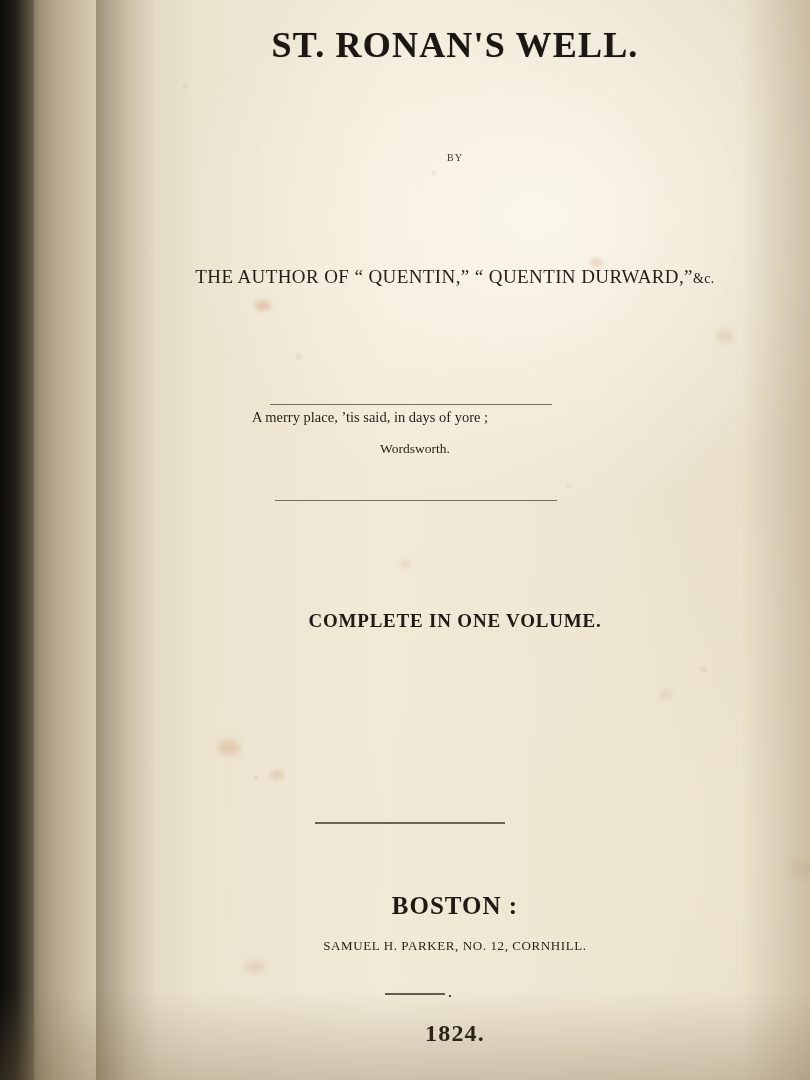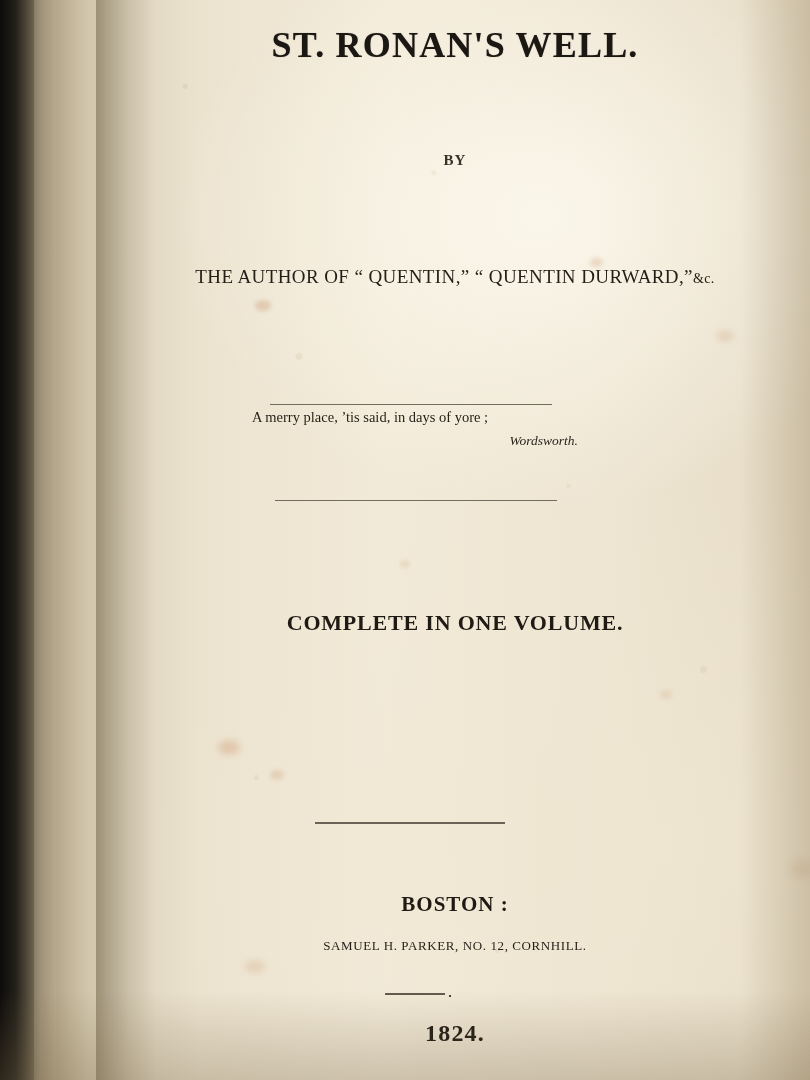--- a/index.html
+++ b/index.html
@@ -98,23 +98,23 @@
     letter-spacing: 1.2px;
     font-weight: bold;
     text-align: center;
     color: #1b1713;
     text-shadow: 0 0 1px rgba(40,32,22,0.35);
   }
 
   .byline {
     position: absolute;
     top: 152px; left: 0; width: 710px;
-    font-size: 15px;
+    font-size: 10px;
     letter-spacing: 1px;
-    font-weight: bold;
+    font-weight: normal;
     color: #3a332a;
   }
 
   .author-line {
     position: absolute;
     top: 266px; left: 0; width: 710px;
     font-size: 19px;
     letter-spacing: 0.4px;
     color: #241e17;
   }
@@ -142,40 +142,39 @@
     position: absolute;
     left: 152px; top: 408px;
     width: 330px;
     text-align: left;
     font-size: 14.5px;
     line-height: 19px;
     color: #241e17;
   }
   .epigraph .attrib {
     display: block;
-    text-align: right;
-    font-style: italic;
+    text-align: center;
     font-size: 13.5px;
-    margin-top: 4px;
+    margin-top: 12px;
     padding-right: 4px;
   }
 
   .complete {
     position: absolute;
     top: 610px; left: 0; width: 710px;
-    font-size: 22px;
+    font-size: 19px;
     font-weight: bold;
     letter-spacing: 0.8px;
     color: #1f1a14;
   }
 
   .imprint-city {
     position: absolute;
     top: 892px; left: 0; width: 710px;
-    font-size: 21px;
+    font-size: 25px;
     font-weight: bold;
     letter-spacing: 1px;
     color: #1f1a14;
   }
   .imprint-pub {
     position: absolute;
     top: 938px; left: 0; width: 710px;
     font-size: 13px;
     letter-spacing: 0.6px;
     color: #241e17;

